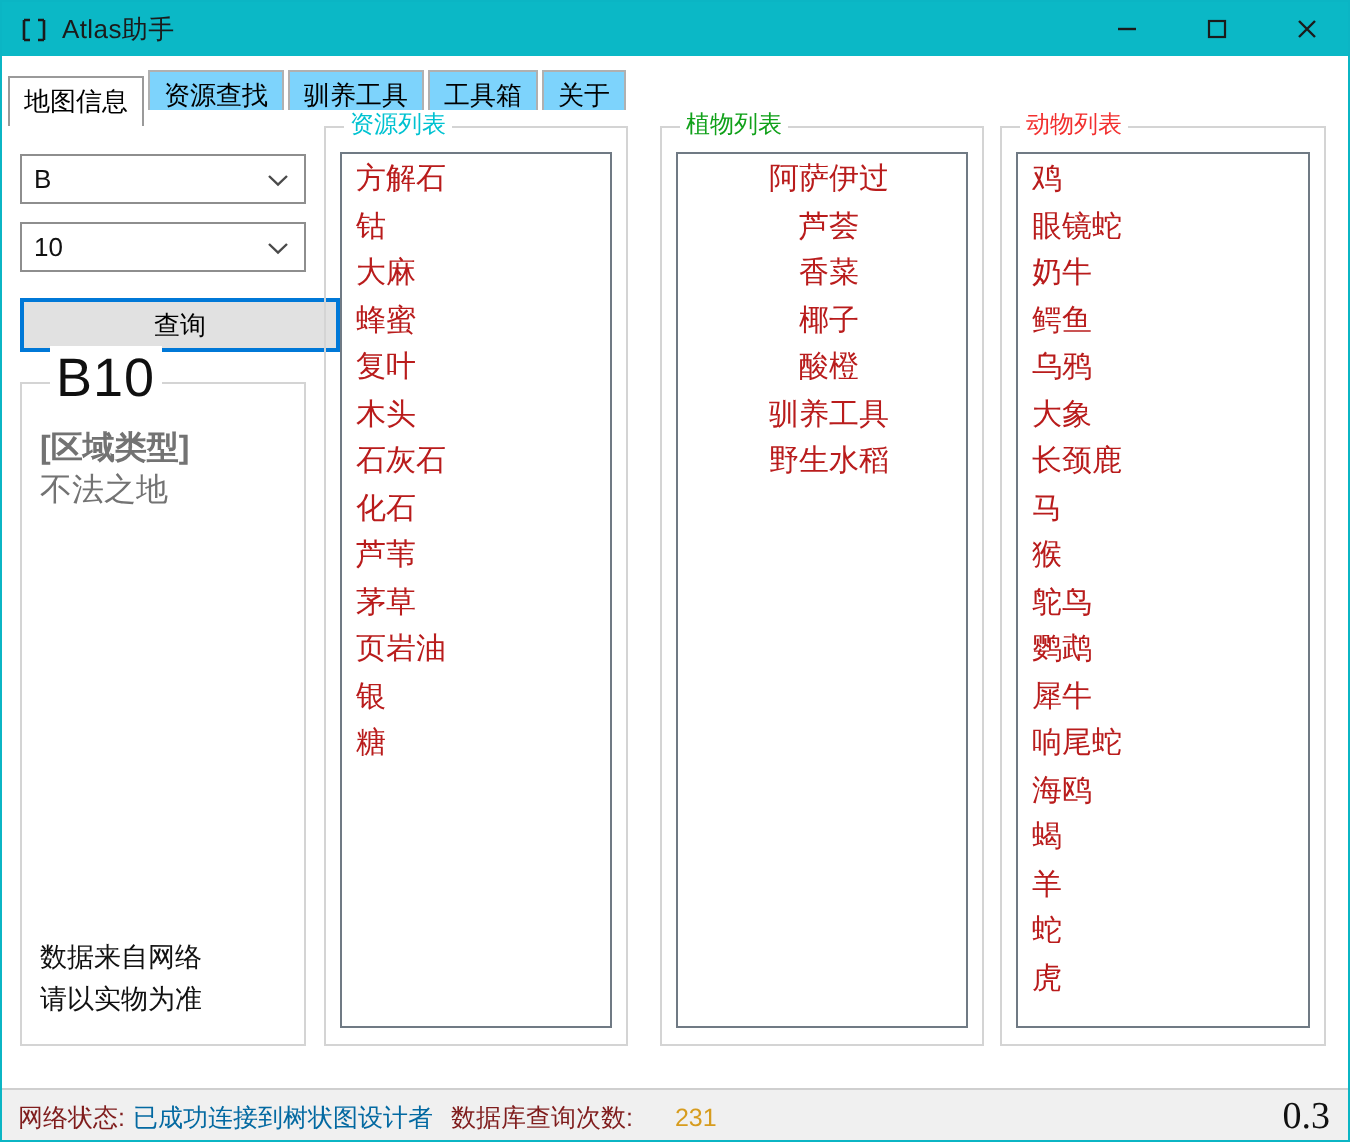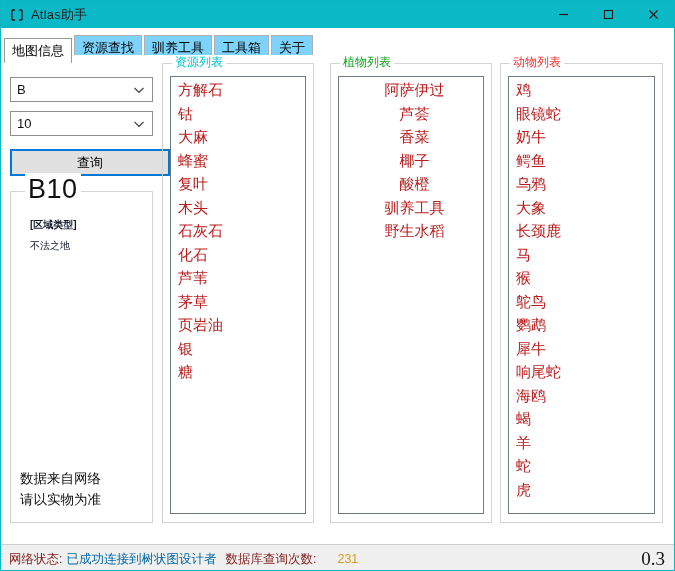--- a/index.html
+++ b/index.html
@@ -179,26 +179,26 @@
     top: -19px;
     left: 14px;
     font-size: 27px;
     line-height: 32px;
     font-weight: 400;
     color: #101010;
     letter-spacing: .5px;
   }
   .info-body {
     position: absolute;
-    left: 19px;
+    left: 9px;
     top: 22px;
     right: 6px;
-    font-size: 10px;
+    font-size: 16px;
     line-height: 21px;
-    color: #0f172a;
+    color: #737373;
   }
   .info-strong { font-weight: bold; }
   .info-foot {
     position: absolute;
     left: 9px;
     bottom: 12px;
     font-size: 13.5px;
     line-height: 21px;
     color: #111;
   }

